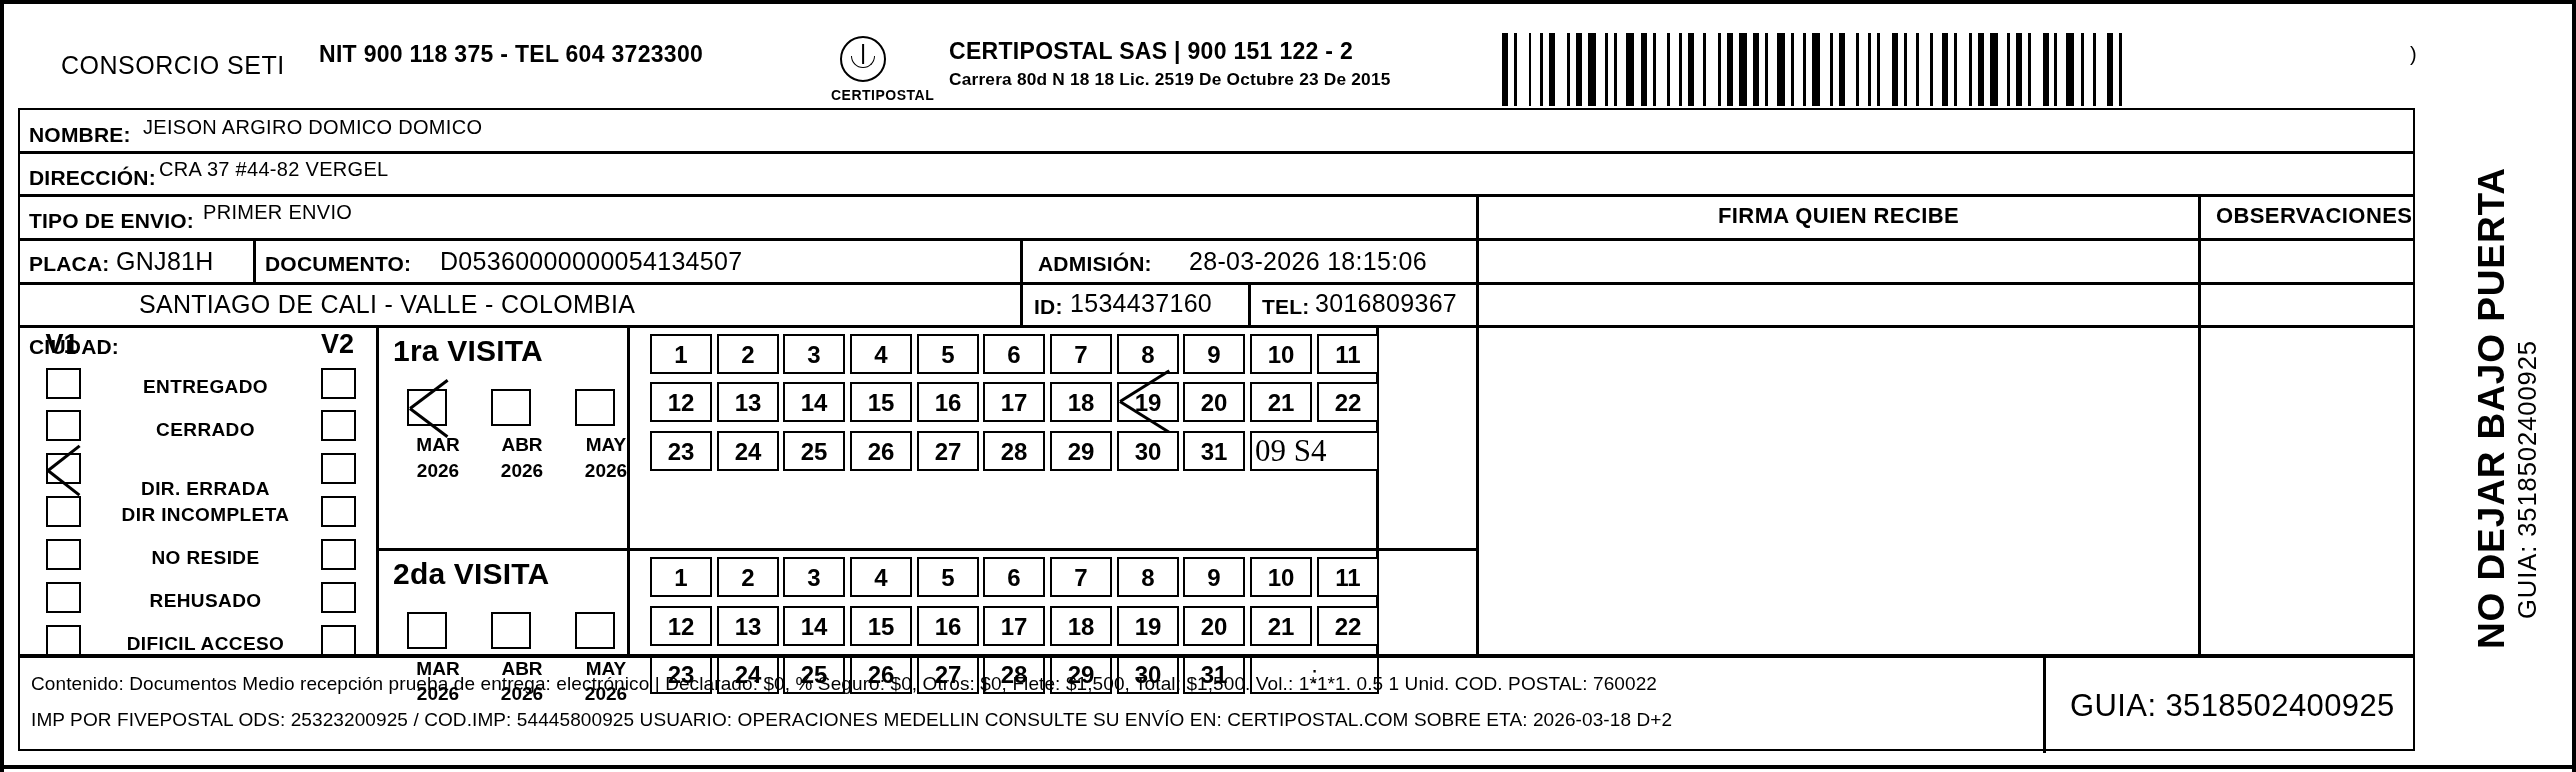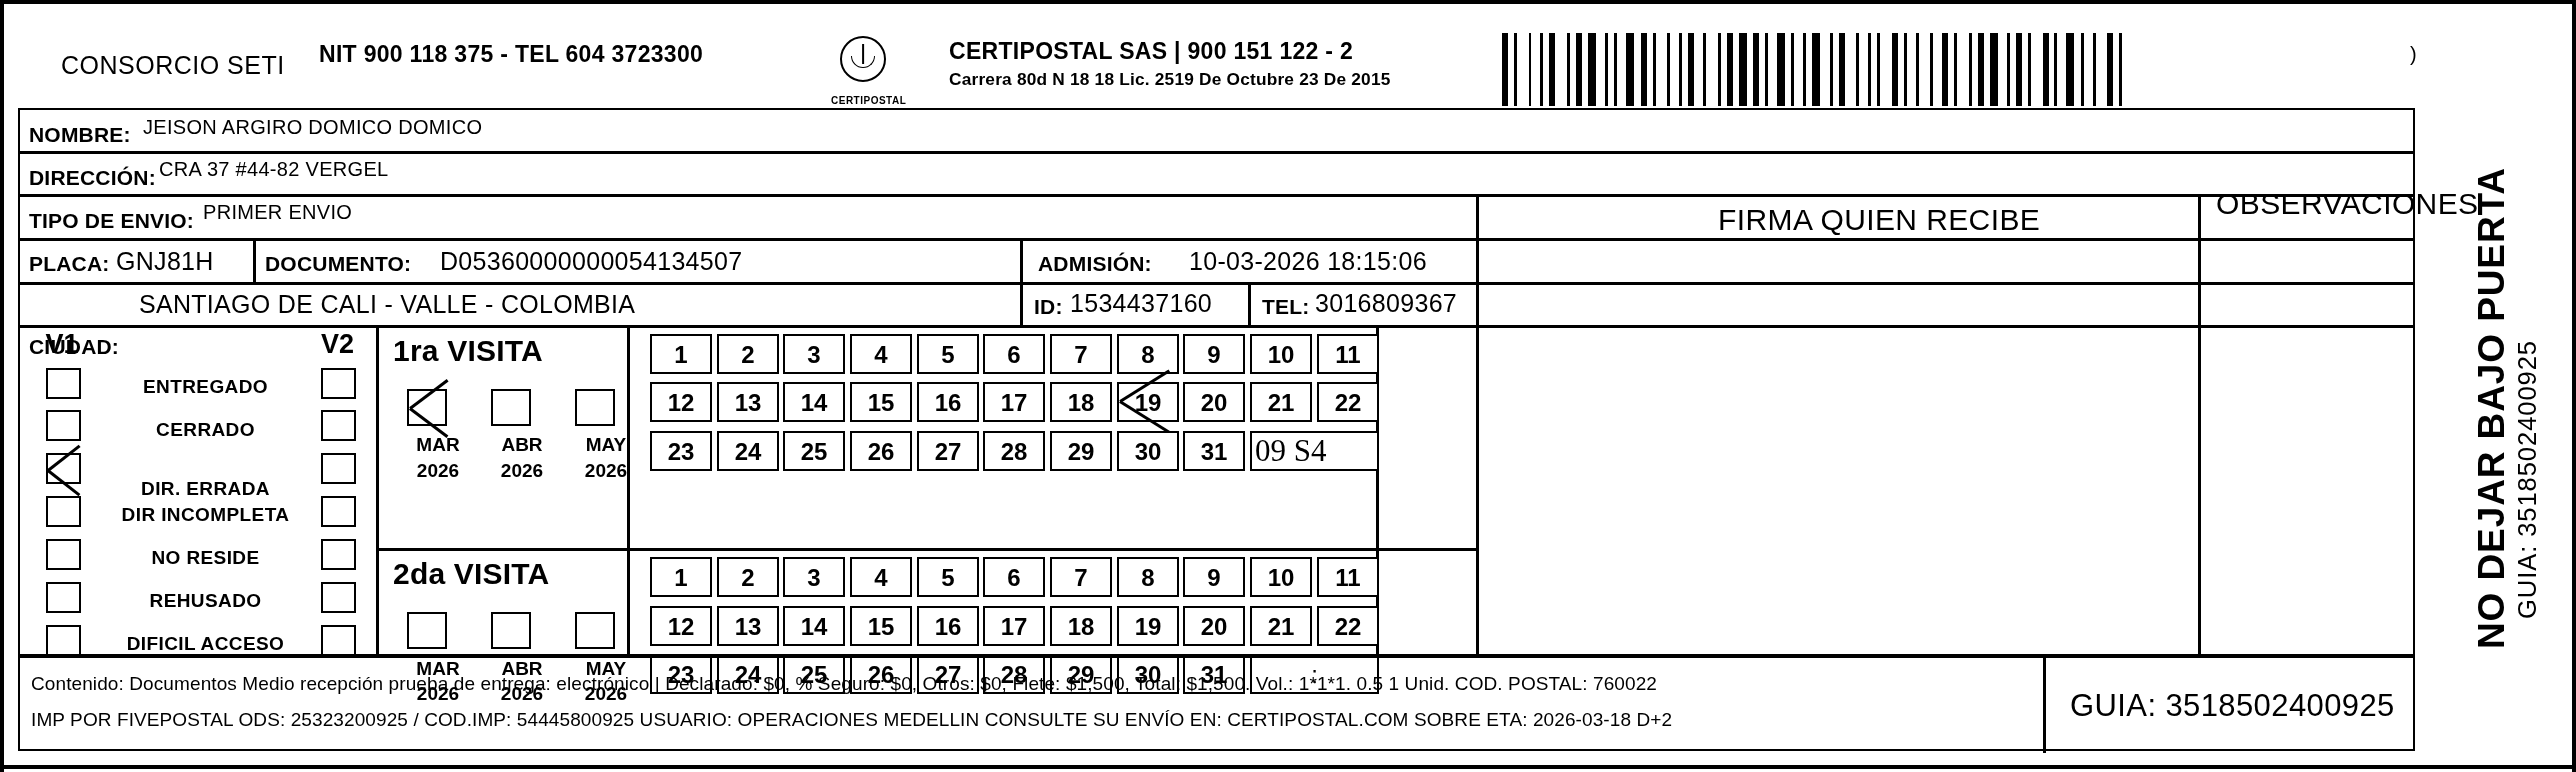--- a/index.html
+++ b/index.html
@@ -8,21 +8,21 @@
 
   
   .topband{position:absolute;left:18px;top:16.4px;width:2529px;height:91px;}
   .consorcio{position:absolute;left:9px;top:35px;font-size:25px;letter-spacing:0.5px;margin-left:34px;}
   .nitblock{position:absolute;left:301px;top:23px;font-size:23px;line-height:30px;font-weight:bold;letter-spacing:0.3px;}
   .nitblock div{white-space:nowrap;}
   .logo{position:absolute;left:813px;top:20px;width:64px;height:64px;text-align:center;}
   .logo .ring{width:42px;height:42px;border:2.7px solid #000;border-radius:50%;margin:0 auto;position:relative;}
   .logo .ring:after{content:"";position:absolute;left:50%;top:5.5px;width:1.8px;height:20px;background:#000;transform:translateX(-50%);}
   .logo .ring:before{content:"";position:absolute;left:9px;top:18px;width:22px;height:11px;border:1.8px solid #000;border-top:none;border-radius:0 0 12.8px 12.8px;}
-  .logo .ltxt{font-size:10px;font-weight:bold;letter-spacing:0.5px;margin-top:13px;}
+  .logo .ltxt{font-size:14px;font-weight:bold;letter-spacing:0.5px;margin-top:5px;}
   .certi{position:absolute;left:931px;top:22px;font-size:23px;font-weight:bold;letter-spacing:0.3px;}
   .certi2{position:absolute;left:931px;top:53px;font-size:17.3px;font-weight:bold;letter-spacing:0.2px;}
   .barcode{position:absolute;left:1484px;top:16.4px;width:740px;height:73px;}
   .barcode .b{position:absolute;top:0;height:73px;background:#000;}
   .tick{position:absolute;left:2392px;top:27px;font-size:20px;}
 
   
   .box{position:absolute;border:2.7px solid #000;box-sizing:border-box;}
   #main{left:18px;top:108px;width:2397px;height:548px;}
   .row-line{position:absolute;left:0;width:100%;height:2.7px;background:#000;}
@@ -50,21 +50,21 @@
   .yr{position:absolute;font-size:19px;font-weight:bold;text-align:center;width:84px;}
 
   
   .day{position:absolute;border:2.7px solid #000;box-sizing:border-box;font-size:24px;font-weight:bold;text-align:center;line-height:37px;background:#fff;}
 
   
   #footer{left:18px;top:656px;width:2397px;height:95px;}
   .ftxt{position:absolute;font-size:19px;letter-spacing:0.1px;white-space:nowrap;}
   .guiabig{position:absolute;font-size:31px;letter-spacing:0.4px;}
 
-  .hdrcell{position:absolute;font-size:30px;font-weight:normal;letter-spacing:0.4px;text-align:right;}
+  .hdrcell{position:absolute;font-size:22px;font-weight:bold;letter-spacing:0.4px;text-align:right;}
   .handw{position:absolute;font-family:"Liberation Serif",serif;font-size:31px;}
   .edge{position:absolute;background:#000;}
 </style>
 </head>
 <body>
 
 <div id="sheet">
 
   <div class="edge" style="left:0;top:0;width:2576px;height:3.7px;"></div>
   <div class="edge" style="left:0;top:0;width:3.7px;height:773px;"></div>
@@ -154,35 +154,35 @@
     <div class="fld lab" style="left:9px;top:99px;">TIPO DE ENVIO:</div>
     <div class="fld val" style="left:183px;top:91px;">PRIMER ENVIO</div>
 
     <div class="fld lab" style="left:9px;top:142px;">PLACA:</div>
     <div class="fld val-s" style="left:96px;top:137px;">GNJ81H</div>
     <div class="v-line" style="left:233px;top:128px;height:44px;"></div>
     <div class="fld lab" style="left:245px;top:142px;">DOCUMENTO:</div>
     <div class="fld val-s" style="left:420px;top:137px;">D05360000000054134507</div>
     <div class="v-line" style="left:1000px;top:128px;height:44px;"></div>
     <div class="fld lab" style="left:1018px;top:142px;">ADMISIÓN:</div>
-    <div class="fld val-s" style="left:1169px;top:137px;">10-03-2026 18:15:06</div>
+    <div class="fld val-s" style="left:1169px;top:137px;">28-03-2026 18:15:06</div>
 
     <div class="fld lab" style="left:9px;top:185px;margin-top:40px;">CIUDAD:</div>
     <div class="fld val-s" style="left:119px;top:180px;">SANTIAGO DE CALI - VALLE - COLOMBIA</div>
     <div class="v-line" style="left:1000px;top:172px;height:43px;"></div>
     <div class="fld lab" style="left:1014px;top:185px;">ID:</div>
     <div class="fld val-s" style="left:1050px;top:179px;">1534437160</div>
     <div class="v-line" style="left:1228px;top:172px;height:43px;"></div>
     <div class="fld lab" style="left:1242px;top:185px;">TEL:</div>
     <div class="fld val-s" style="left:1295px;top:179px;">3016809367</div>
 
     <div class="v-line" style="left:1456px;top:84px;height:464px;"></div>
     <div class="v-line" style="left:2178px;top:84px;height:464px;"></div>
     <div class="hdrcell" style="left:1698px;top:93px;">FIRMA QUIEN RECIBE</div>
-    <div class="hdrcell" style="left:2196px;top:77px;">OBSERVACIONES</div>
+    <div class="hdrcell" style="left:2196px;top:93px;">OBSERVACIONES</div>
     <div class="row-line" style="top:128px;left:1456px;width:938px;"></div>
 
     <div class="v-line" style="left:356px;top:215px;height:333px;"></div>
     <div class="v-line" style="left:607px;top:215px;height:333px;"></div>
     <div class="row-line" style="top:438px;left:356px;width:1100px;"></div>
     <div class="v-line" style="left:1356px;top:215px;height:333px;"></div>
 
     <div class="vhdr" style="left:25.6px;top:219px;">V1</div>
     <div class="vhdr" style="left:301px;top:219px;">V2</div>
 

